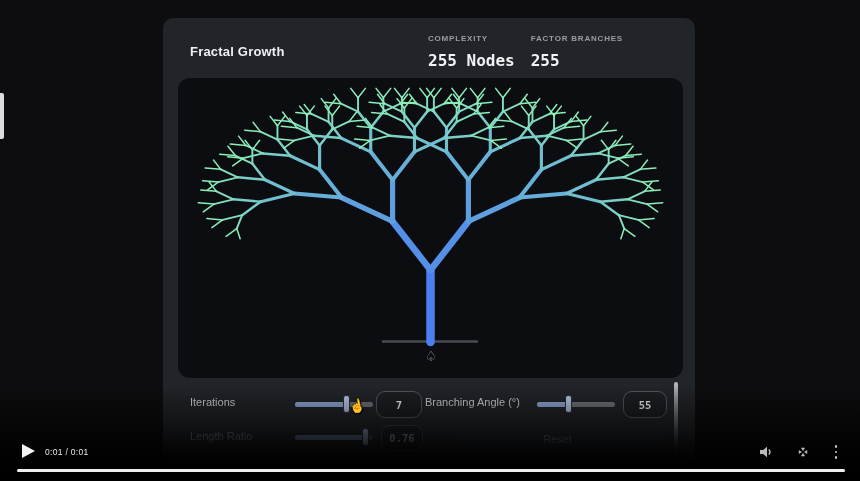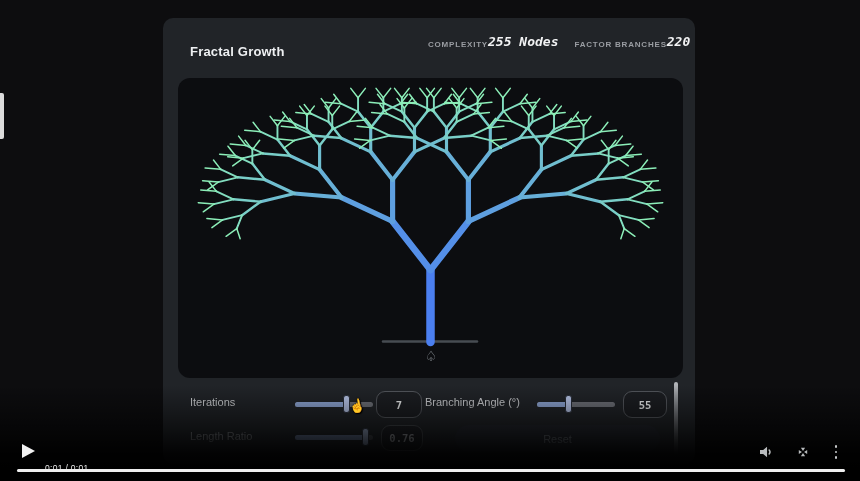--- a/index.html
+++ b/index.html
@@ -5,25 +5,25 @@
   html,body{margin:0;padding:0;background:#000;}
   #stage{position:relative;width:860px;height:481px;overflow:hidden;
          background:#0d0d0f;font-family:"Liberation Sans",sans-serif;
          -webkit-font-smoothing:antialiased;}
   
   .app-panel{position:absolute;left:163px;top:18px;width:532px;height:446px;
              background:#212428;border-radius:10px;}
   .app-title{position:absolute;left:27px;top:26px;font-size:13px;font-weight:700;
              color:#eef0f2;letter-spacing:.2px;text-align:center;}
   .stats{position:absolute;left:265px;top:16px;display:flex;gap:16px;}
-  .stat{display:flex;flex-direction:row;gap:0;align-items:flex-end;}
+  .stat{display:flex;flex-direction:column;gap:8px;}
   .stat-label{font-size:8px;font-weight:700;color:#9a9da2;letter-spacing:.8px;
               white-space:nowrap;}
-  .stat-value{font-family:"DejaVu Sans Mono",monospace;font-size:13px;
-              font-weight:700;color:#f2f3f4;white-space:nowrap;font-style:italic;}
+  .stat-value{font-family:"DejaVu Sans Mono",monospace;font-size:16px;
+              font-weight:700;color:#f2f3f4;white-space:nowrap;}
   
   .fract-canvas{position:absolute;left:15px;top:60px;width:505px;height:300px;
                 background:#0c0d10;border-radius:12px;overflow:hidden;}
   .tree-base-icon{position:absolute;left:244px;top:270px;width:18px;text-align:center;
                   font-size:14px;color:#8b9096;}
   
   .ctl-label{position:absolute;font-size:11px;color:#cfd1d4;white-space:nowrap;}
   .ctl-label.dim{color:#6f7277;}
   .slider{position:absolute;width:78px;height:18px;}
   .slider .track{position:absolute;left:0;right:0;top:7px;height:4.5px;
@@ -51,21 +51,21 @@
                    background:linear-gradient(#b5b8bd,rgba(120,123,128,0));}
   
   .bottom-fade{position:absolute;left:0;top:385px;width:860px;height:96px;
                pointer-events:none;
                background:linear-gradient(rgba(0,0,0,0) 0%,rgba(0,0,0,.55) 45%,
                           rgba(0,0,0,.92) 72%,#000 88%);}
   .play-btn{position:absolute;left:22px;top:444px;width:0;height:0;
             border-left:13px solid #f2f2f2;border-top:7.5px solid transparent;
             border-bottom:7.5px solid transparent;}
   .time-text{position:absolute;left:45px;top:447px;font-size:8.5px;color:#e8e8e8;
-             letter-spacing:.3px;margin-top:16px;}
+             letter-spacing:.3px;}
   .player-icon{position:absolute;top:443px;width:18px;height:18px;}
   .menu-dots{position:absolute;left:830px;top:442px;width:12px;height:20px;
              display:flex;flex-direction:column;align-items:center;
              justify-content:center;gap:3px;}
   .menu-dots i{width:2.6px;height:2.6px;border-radius:50%;background:#c6c8ca;}
   .progress{position:absolute;left:17px;top:469px;width:828px;height:2.6px;
             background:rgba(255,255,255,.18);border-radius:2px;}
   .progress .played{position:absolute;left:0;top:0;height:100%;background:#efefef;
                     border-radius:2px;}
   .edge-sliver{position:absolute;left:0;top:93px;width:4px;height:46px;
@@ -83,21 +83,21 @@
 
     <div class="app-title">Fractal Growth</div>
 
     <div class="stats">
       <div class="stat">
         <span class="stat-label">COMPLEXITY</span>
         <span class="stat-value">255 Nodes</span>
       </div>
       <div class="stat">
         <span class="stat-label">FACTOR BRANCHES</span>
-        <span class="stat-value">220</span>
+        <span class="stat-value">255</span>
       </div>
     </div>
 
     <div class="fract-canvas">
       <svg id="fractal-svg" width="505" height="300" viewBox="0 0 505 300">
           <line x1="205" y1="263.5" x2="299" y2="263.5" stroke="#474c52" stroke-width="2.5" stroke-linecap="round"></line>
           <line x1="252.5" y1="264" x2="252.5" y2="192" stroke="rgb(75,127,240)" stroke-width="8.5" stroke-linecap="round"></line>
           <line x1="252.5" y1="192" x2="214.5996738256684" y2="143.46276720848772" stroke="rgb(84,143,232)" stroke-width="6.63" stroke-linecap="round"></line>
           <line x1="252.5" y1="192" x2="290.40032617433155" y2="143.46276720848772" stroke="rgb(84,143,232)" stroke-width="6.63" stroke-linecap="round"></line>
           <line x1="214.5996738256684" y1="143.46276720848772" x2="163.50031398128567" y2="119.60932923466949" stroke="rgb(94,159,224)" stroke-width="5.1714" stroke-linecap="round"></line>

